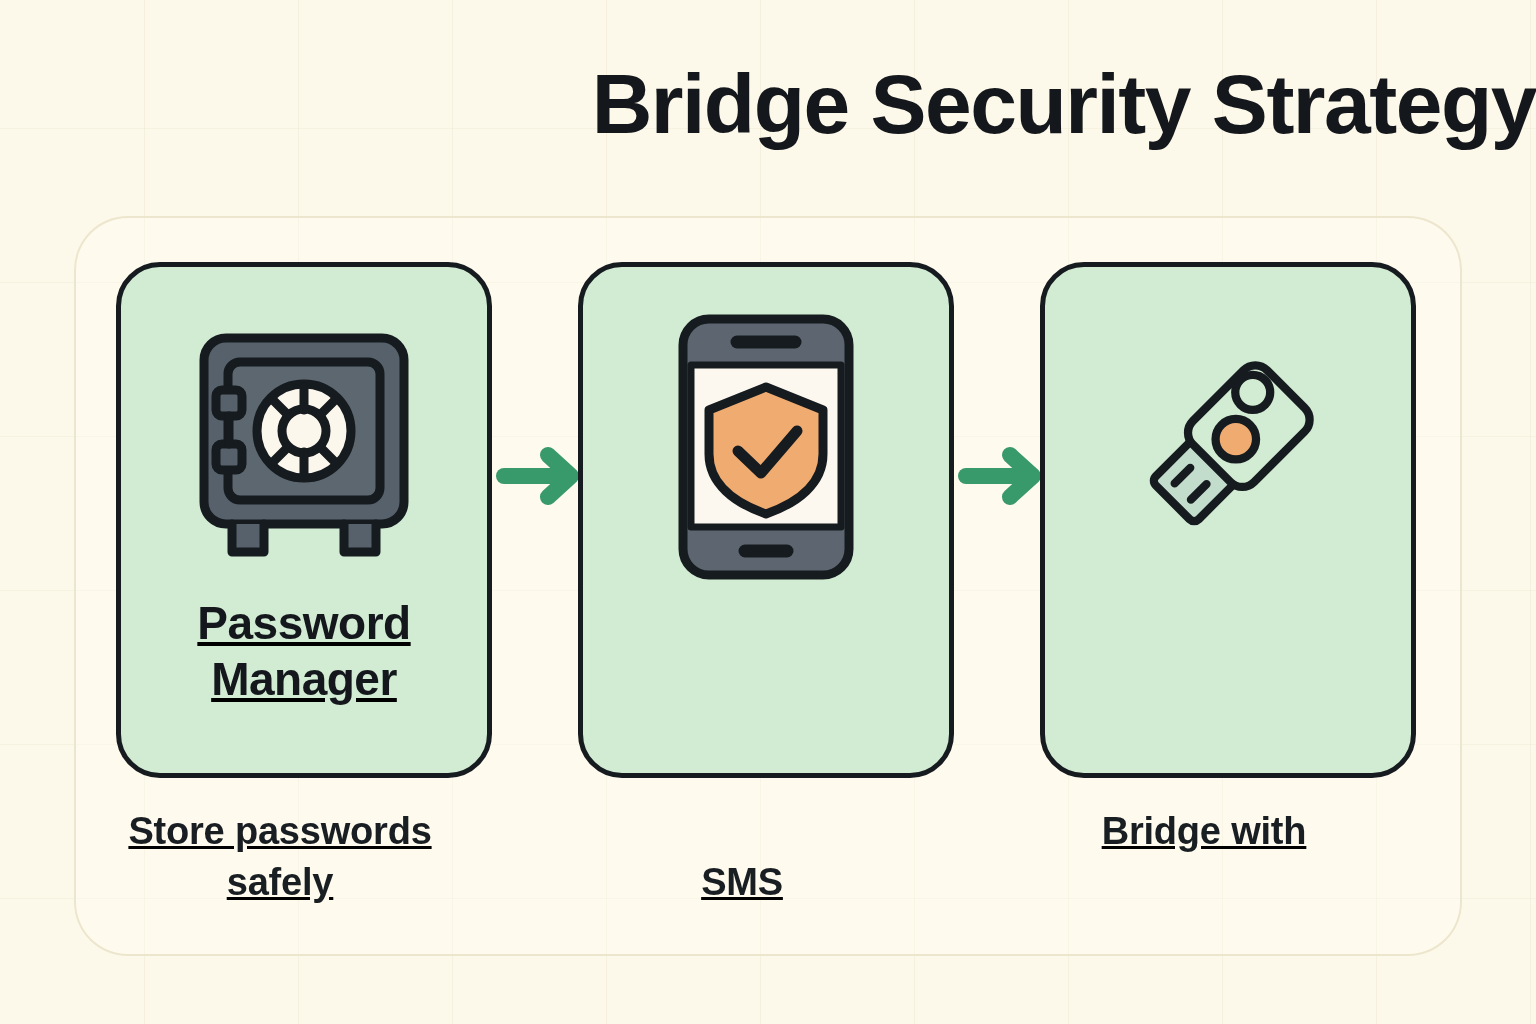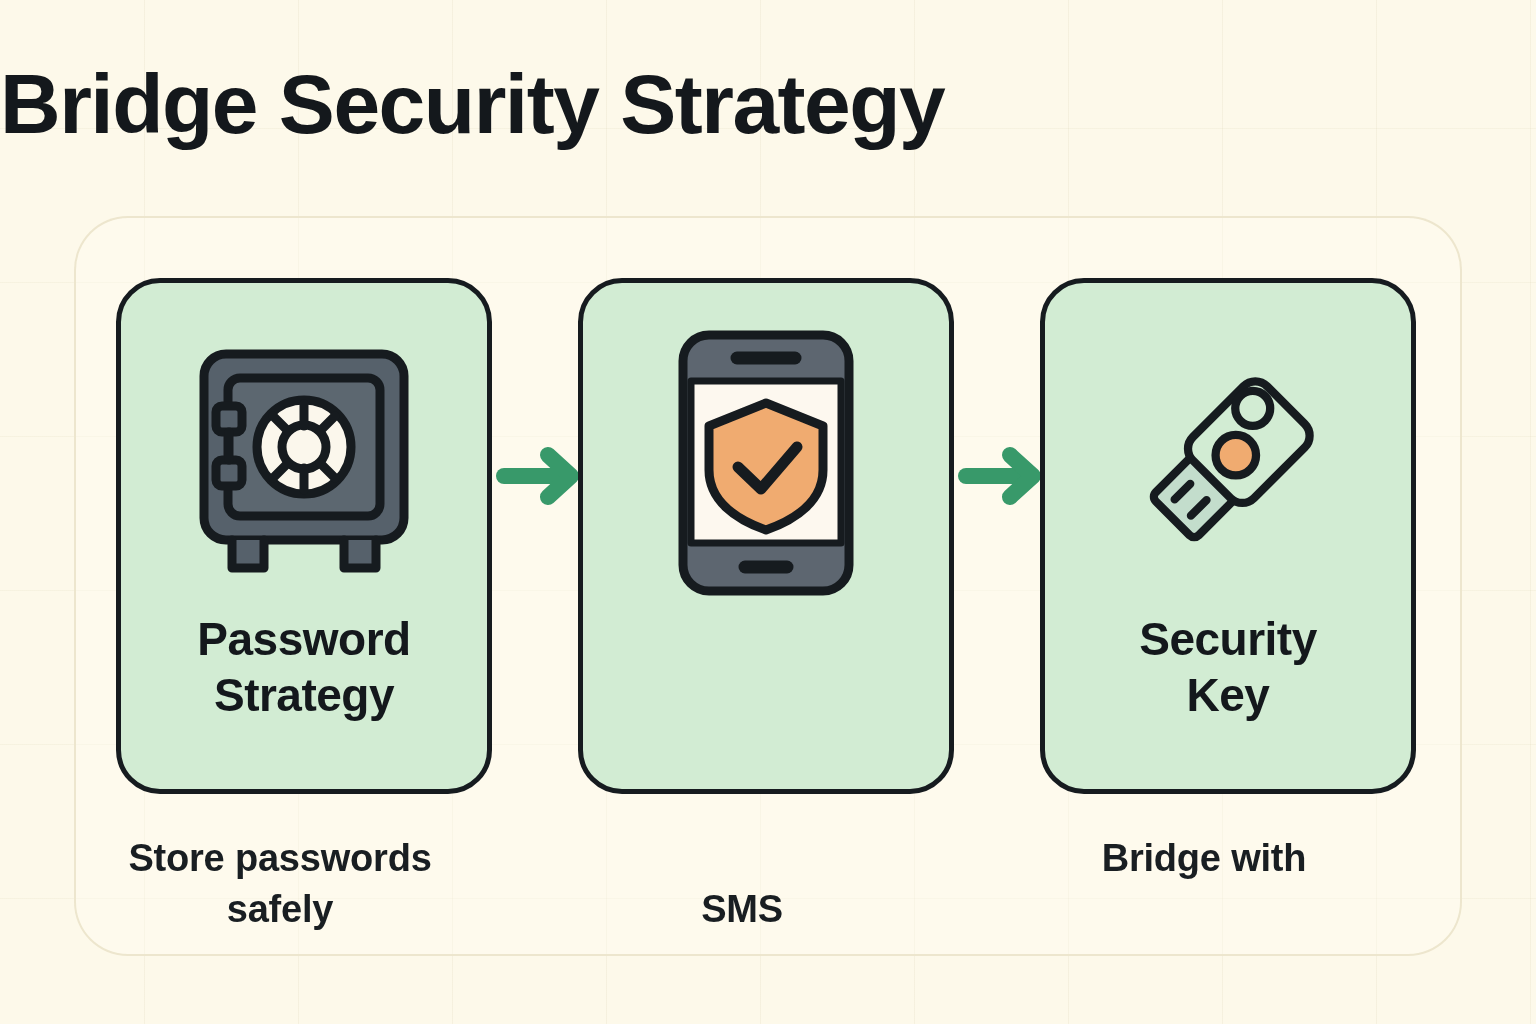--- a/index.html
+++ b/index.html
@@ -39,40 +39,41 @@
     background: rgba(255,253,243,0.38);
     box-sizing: border-box;
     pointer-events: none;
   }
 
   .title {
     position: absolute;
     left: 0;
     right: 0;
     top: 58px;
-    text-align: left;
+    text-align: right;
     font-size: 84px;
     font-weight: 700;
     letter-spacing: -1.5px;
     color: #14181c;
     line-height: 1.1;
   }
 
   .flow {
     position: absolute;
     left: 0;
     top: 262px;
     width: 1536px;
     height: 660px;
   }
 
   .column {
     position: absolute;
-    top: 16px;
+    top: 0;
     width: 328px;
+    text-decoration: underline;
   }
   .col-1 { left: 116px; }
   .col-2 { left: 578px; }
   .col-3 { left: 1040px; }
 
   .card {
     width: 376px;
     height: 516px;
     background: #d2ecd3;
     border: 5px solid #161b1f;
@@ -98,21 +99,21 @@
     font-size: 46px;
     font-weight: 700;
     line-height: 1.22;
     color: #14181c;
     text-align: center;
     letter-spacing: -0.5px;
     padding: 0 14px;
   }
 
   .caption {
-    margin-top: 39px;
+    margin-top: 28px;
     font-size: 38px;
     font-weight: 600;
     line-height: 1.33;
     color: #191e22;
     text-align: center;
     letter-spacing: -0.2px;
   }
 
   .arrow {
     position: absolute;
@@ -151,21 +152,21 @@
             <line x1="130" y1="119" x2="145" y2="134"></line>
             <line x1="145" y1="72" x2="130" y2="87"></line>
             <line x1="98" y1="119" x2="83" y2="134"></line>
             <path d="M42 196 L42 224 L74 224 L74 196" fill="#56616b"></path>
             <path d="M154 196 L154 224 L186 224 L186 196" fill="#56616b"></path>
           </g>
         </svg>
       </div>
       <div class="card-title">
         <span>Password</span><br>
-        <span>Strategy</span>
+        <span>Manager</span>
       </div>
     </div>
     <div class="caption">
       <span>Store passwords</span><br>
       <span>safely</span>
     </div>
   </div>
 
   <div class="arrow arrow-1">
     <svg width="92" height="64" viewBox="0 0 92 64" aria-hidden="true">
@@ -213,23 +214,19 @@
           <g transform="rotate(-45 125 125)" stroke="#161b1f" stroke-width="9" stroke-linejoin="round" stroke-linecap="round">
             <rect x="40" y="92" width="66" height="66" rx="7" fill="#c3ddcc"></rect>
             <line x1="56" y1="112" x2="80" y2="112" stroke-width="9"></line>
             <line x1="56" y1="137" x2="80" y2="137" stroke-width="9"></line>
             <rect x="100" y="78" width="114" height="94" rx="18" fill="#d2ecd3"></rect>
             <circle cx="186" cy="102" r="19" fill="#d2ecd3"></circle>
             <circle cx="137" cy="125" r="22" fill="#f0ab70"></circle>
           </g>
         </svg>
       </div>
-      <div class="card-title">
-        <span>Security</span><br>
-        <span>Key</span>
-      </div>
     </div>
     <div class="caption">
       <span>Bridge with</span><br>
     </div>
   </div>
 
 </div>
 
 </body></html>

